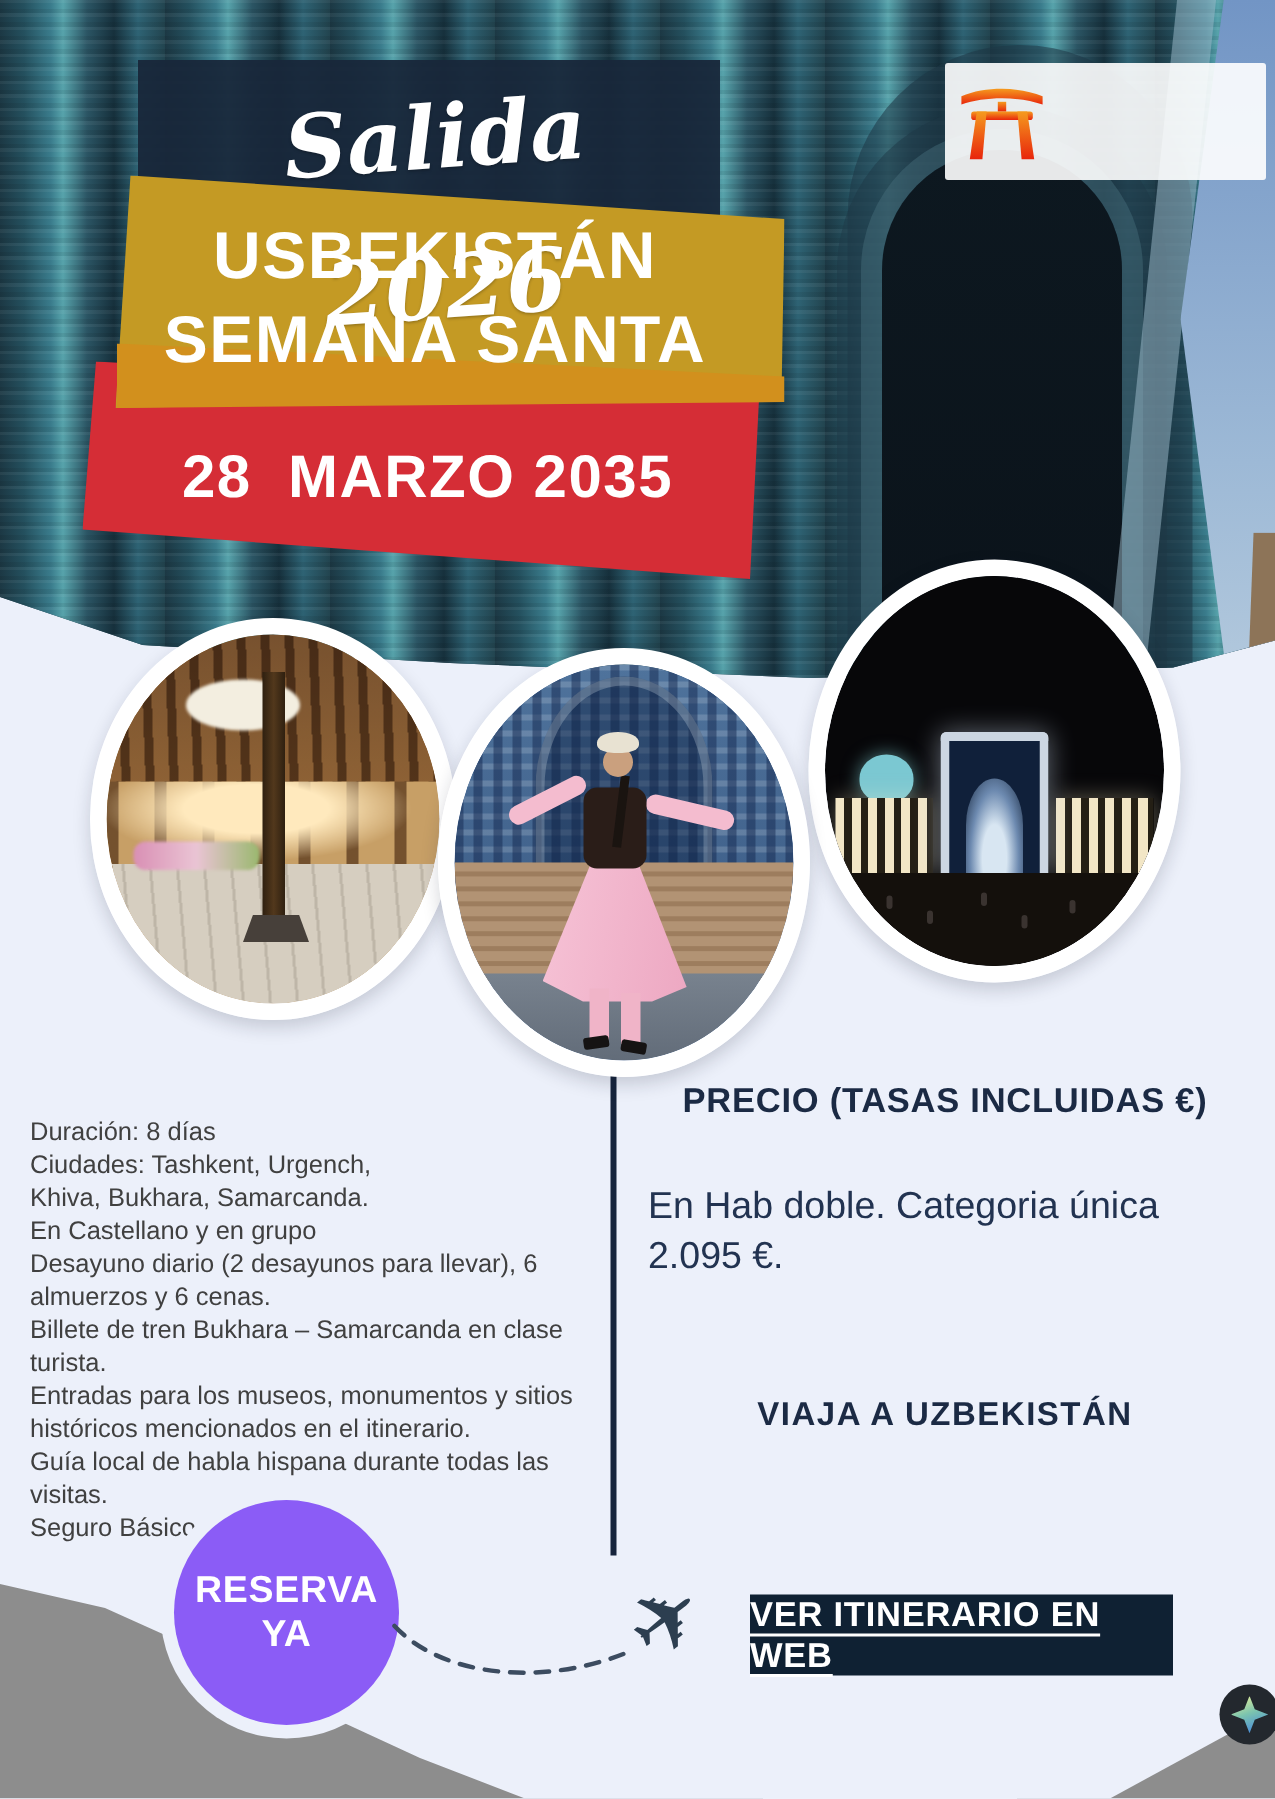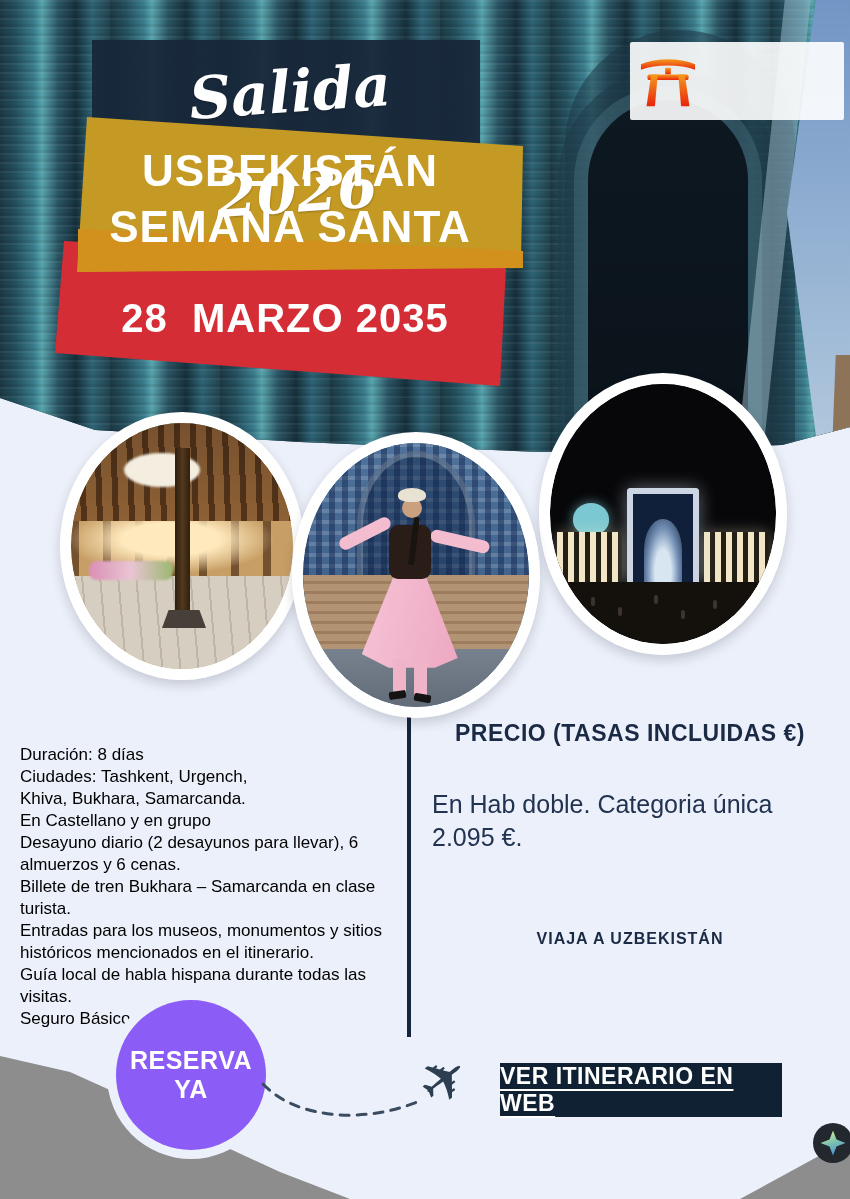--- a/index.html
+++ b/index.html
@@ -139,29 +139,29 @@
     background:radial-gradient(ellipse at 50% 85%, #d8e6f2 0 30%, #6d8ab0 60%, #16263d 100%); }
   .nt-dome { position:absolute; left:10%; bottom:42%; width:36px; height:32px;
     border-radius:50% 50% 45% 45%; background:#7bc8d2; box-shadow:0 0 12px rgba(130,210,215,.6); }
   .nt-plaza { position:absolute; left:0; bottom:0; width:100%; height:24%; background:#14100c; }
   .nt-p { position:absolute; width:4px; height:9px; background:#3a3330; border-radius:2px; }
   
   .heading { position:absolute; z-index:2; color:#1b2a44; font-weight:bold; text-align:center; letter-spacing:1px; }
   .includes-heading { left:10px; top:714px; width:400px; font-size:22px; letter-spacing:2px; }
   .includes-body {
     position:absolute; z-index:2; left:20px; top:744px; width:398px;
-    font-size:17px; line-height:22px; color:#000000; white-space:pre-line;
+    font-size:17px; line-height:22px; color:#404040; white-space:pre-line;
   }
   .divider { position:absolute; z-index:2; left:407px; top:716px; width:4px; height:321px; background:#16243c; }
   .price-heading { left:430px; top:720px; width:400px; font-size:23px; letter-spacing:0.5px; }
   .price-detail {
     position:absolute; z-index:2; left:432px; top:788px; width:380px;
     font-size:25px; line-height:33px; color:#223351; white-space:pre-line;
   }
-  .viaja-heading { left:430px; top:930px; width:400px; font-size:16px; letter-spacing:1px; }
+  .viaja-heading { left:430px; top:930px; width:400px; font-size:22px; letter-spacing:1px; }
   .viaja-body {
     position:absolute; z-index:2; left:432px; top:968px; width:378px;
     font-size:17px; line-height:26px; color:#2c3b58;
   }
   
   .gray-wedge { position:absolute; left:0; top:1050px; width:400px; height:149px; z-index:2;
     background:#8d8d8d;
     clip-path:polygon(0 6px, 70px 22px, 150px 58px, 215px 92px, 280px 122px, 350px 149px, 0 149px); }
   .gray-corner { position:absolute; right:0; bottom:0; width:110px; height:60px; z-index:2;
     background:#8d8d8d; clip-path:polygon(100% 0, 100% 100%, 0 100%); }

